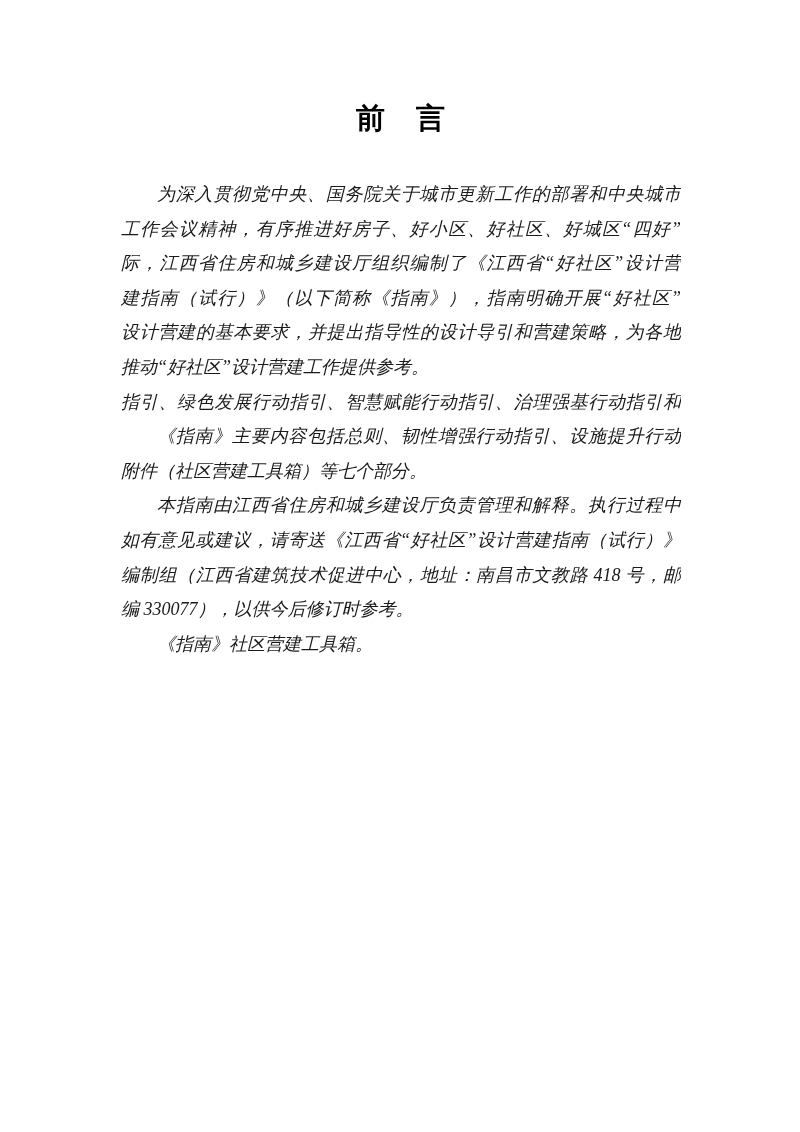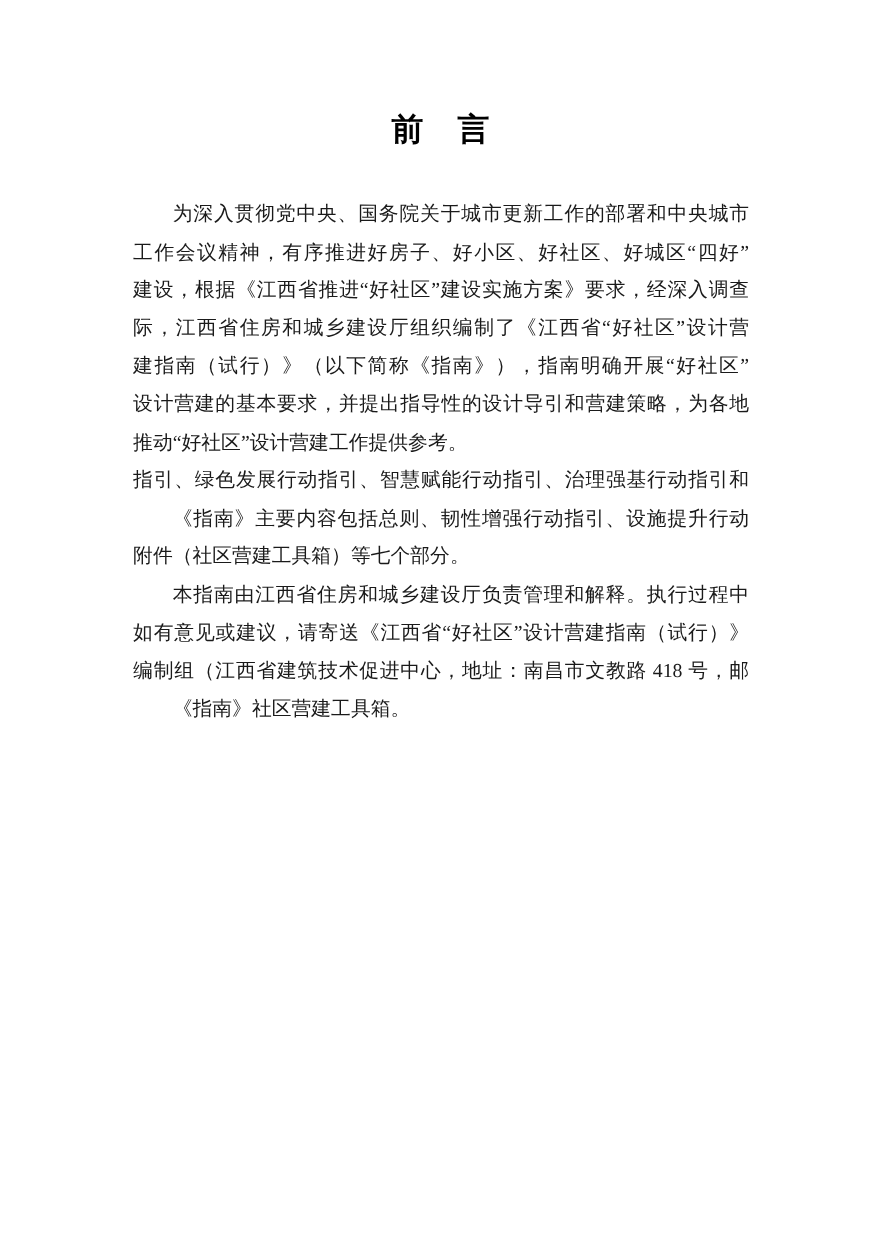--- a/index.html
+++ b/index.html
@@ -41,20 +41,21 @@
   .para {
     margin: 0;
     padding: 0;
   }
   .line {
     text-align: justify;
     text-align-last: justify;
     -moz-text-align-last: justify;
     height: 34.6px;
     overflow: hidden;
+    font-style: italic;
   }
   .line.indent {
     text-indent: 2em;
   }
   .line.last {
     text-align: right;
     text-align-last: left;
     -moz-text-align-last: left;
   }
 </style>
@@ -64,37 +65,37 @@
 <div class="page">
   <div class="content">
 
     <h1 class="title">前　言</h1>
 
     <div class="body-text">
 
       <div class="para">
         <div class="line indent">为深入贯彻党中央、国务院关于城市更新工作的部署和中央城市</div>
         <div class="line">工作会议精神，有序推进好房子、好小区、好社区、好城区“四好”</div>
-        <div class="line">建设，根据《江西省推进“好社区”建设实施方案》要求，经深入调查</div>
         <div class="line">际，江西省住房和城乡建设厅组织编制了《江西省“好社区”设计营</div>
         <div class="line">建指南（试行）》（以下简称《指南》），指南明确开展“好社区”</div>
         <div class="line">设计营建的基本要求，并提出指导性的设计导引和营建策略，为各地</div>
         <div class="line last">推动“好社区”设计营建工作提供参考。</div>
       </div>
 
       <div class="para">
         <div class="line">指引、绿色发展行动指引、智慧赋能行动指引、治理强基行动指引和</div>
         <div class="line indent">《指南》主要内容包括总则、韧性增强行动指引、设施提升行动</div>
         <div class="line last">附件（社区营建工具箱）等七个部分。</div>
       </div>
 
       <div class="para">
         <div class="line indent">本指南由江西省住房和城乡建设厅负责管理和解释。执行过程中</div>
         <div class="line">如有意见或建议，请寄送《江西省“好社区”设计营建指南（试行）》</div>
         <div class="line">编制组（江西省建筑技术促进中心，地址：南昌市文教路 418 号，邮</div>
+        <div class="line last">编 330077），以供今后修订时参考。</div>
       </div>
 
       <div class="para">
         <div class="line indent last">《指南》社区营建工具箱。</div>
       </div>
 
     </div>
   </div>
 </div>
 

